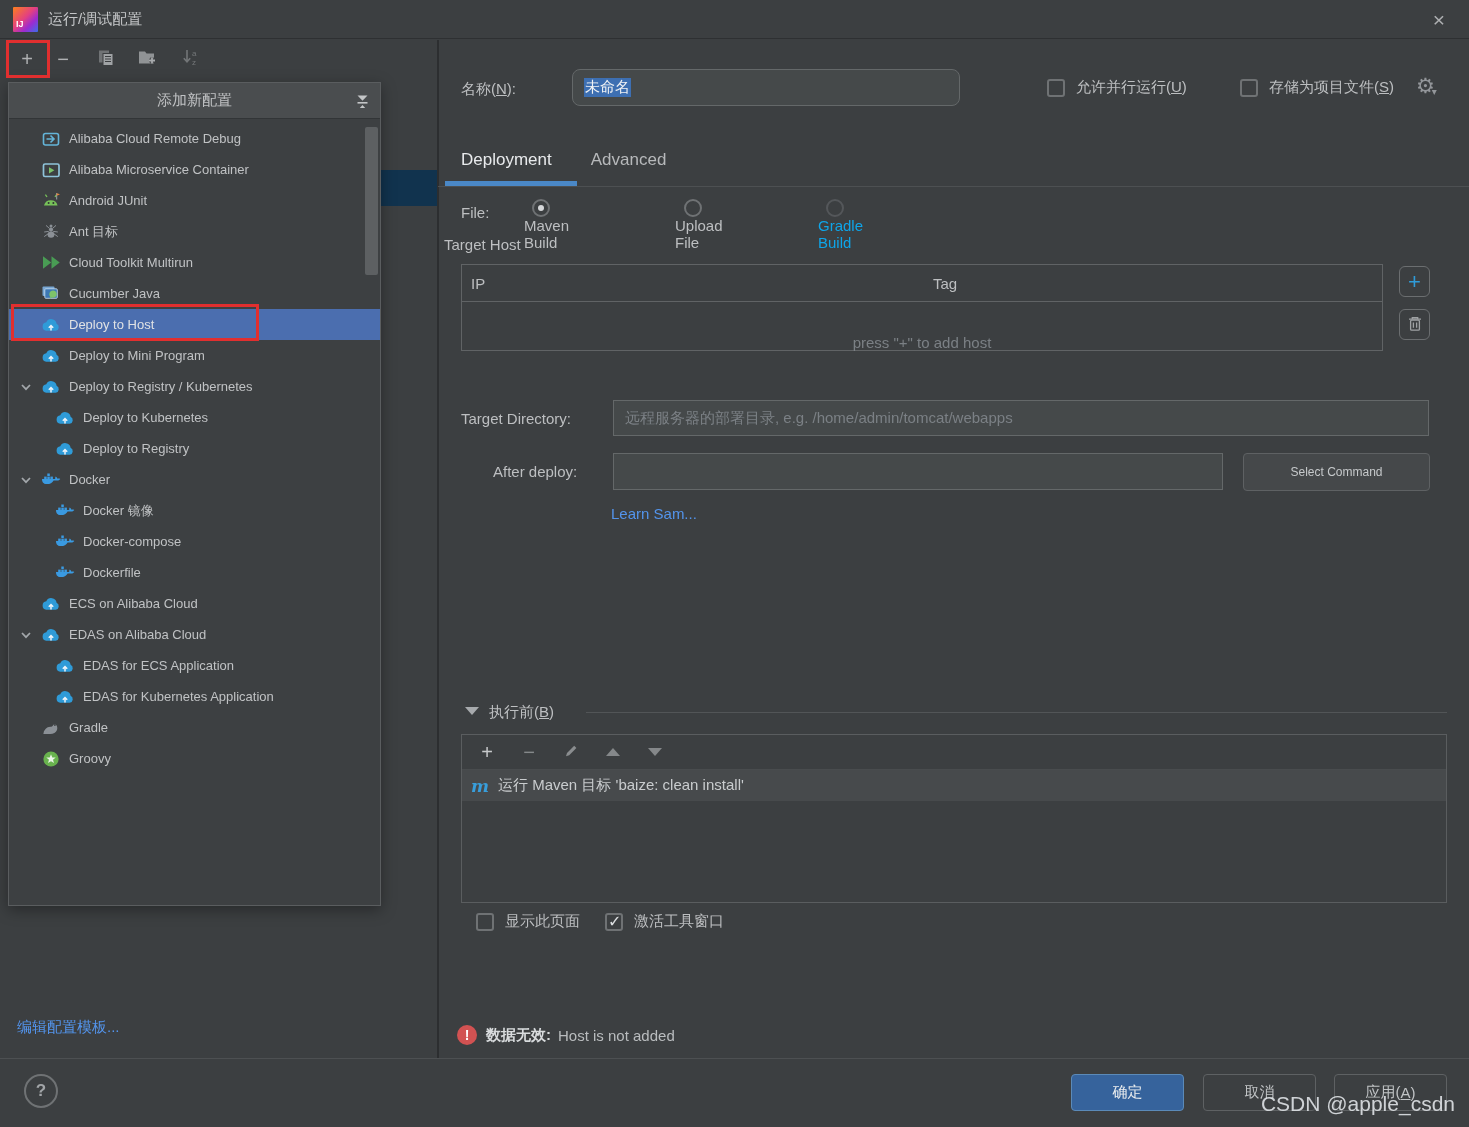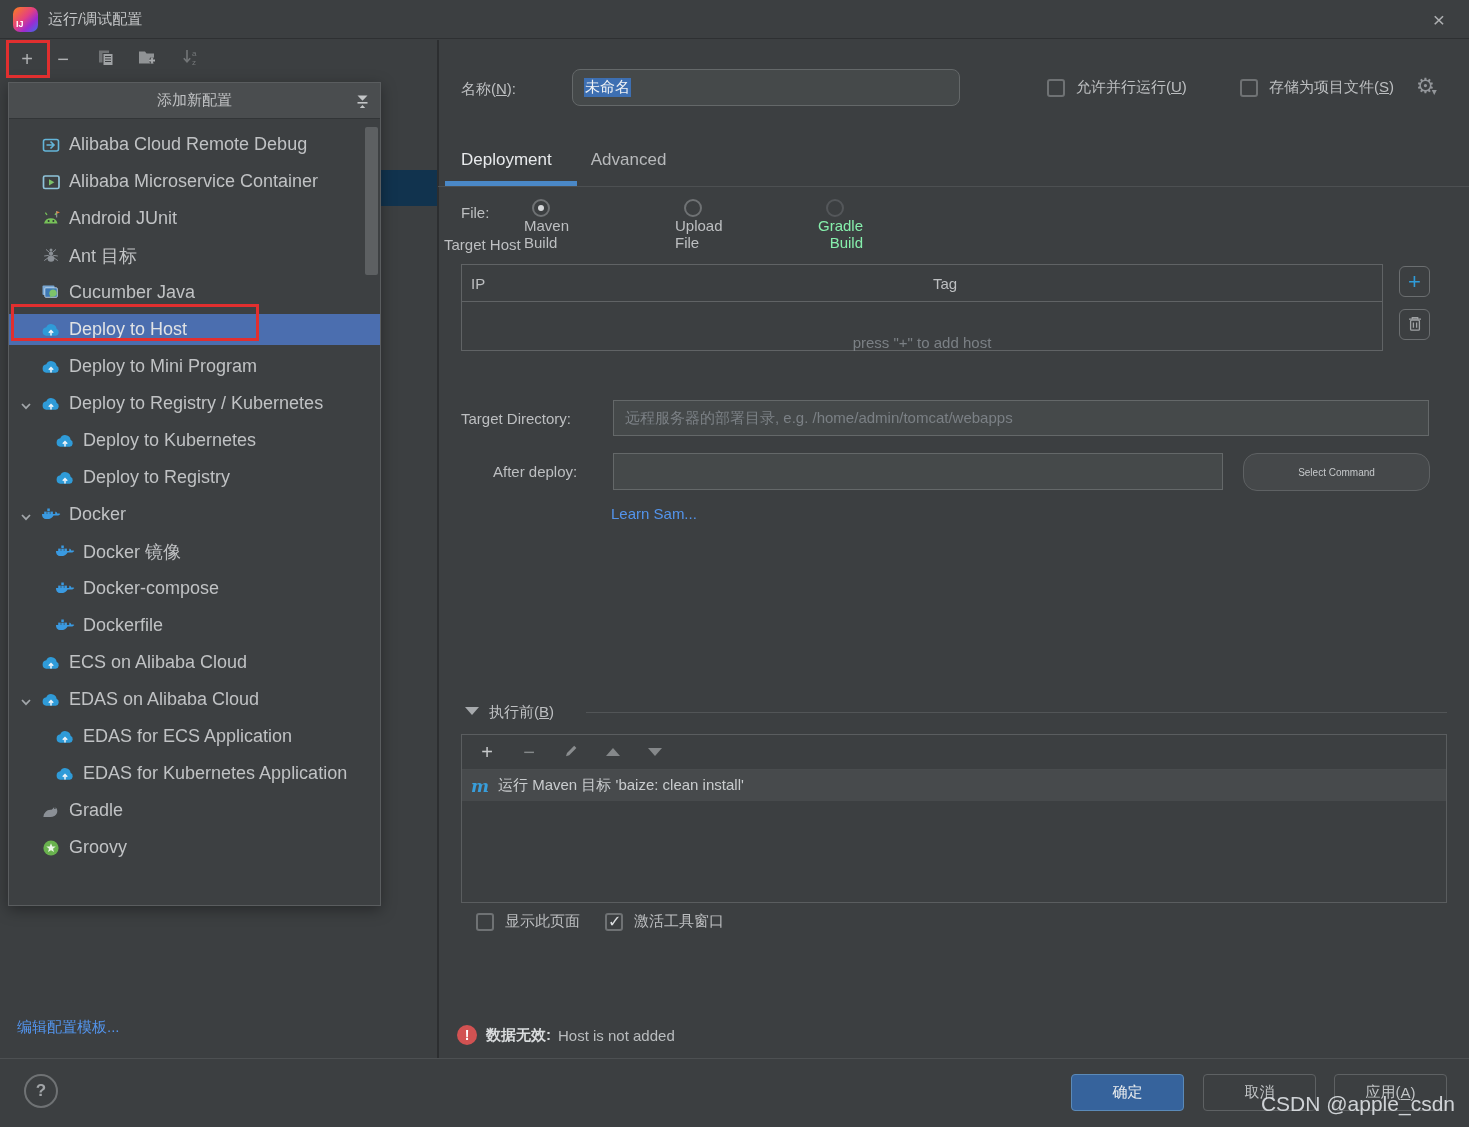--- a/index.html
+++ b/index.html
@@ -7,21 +7,21 @@
   body {
     position:relative; overflow:hidden;
     background:#3c3f41; color:#bbbdbf;
     font-family:"Liberation Sans","DejaVu Sans",sans-serif;
     font-size:15px;
   }
   .abs { position:absolute; }
 
   
   .titlebar { left:0; top:0; width:1469px; height:39px; border-bottom:1px solid #2e3032; background:#3c3f41; }
-  .app-logo { left:13px; top:7px; width:25px; height:25px; border-radius:7px;
+  .app-logo { left:13px; top:7px; width:25px; height:25px; border-radius:1px;
     background:linear-gradient(135deg,#fc801d 0%,#e4417f 45%,#9c2bd0 70%,#3b6eea 100%);
     display:flex; align-items:flex-end; }
   .app-logo span { font-size:9px; font-weight:bold; color:#fff; margin:0 0 3px 3px; letter-spacing:0; }
   .win-title { left:48px; top:10px; font-size:15px; color:#c4c6c8; }
   .win-close { left:1424px; top:5px; width:30px; height:30px; display:flex; align-items:center; justify-content:center;
     font-size:21px; color:#aeb0b2; cursor:default; }
 
   
   .lt-btn { top:45px; width:30px; height:28px; display:flex; align-items:center; justify-content:center; }
   .lt-glyph { font-size:20px; color:#afb1b3; line-height:1; }
@@ -34,21 +34,21 @@
   .v-divider { left:437px; top:40px; width:2px; height:1018px; background:#2c2e30; }
 
   
   .popup { left:8px; top:82px; width:373px; height:824px; background:#3d4042;
     border:1px solid #5a5d5f; overflow:hidden; z-index:10; box-shadow:0 4px 14px rgba(0,0,0,.35); }
   .popup-header { height:36px; background:#4a4d4f; border-bottom:1px solid #323537;
     display:flex; align-items:center; justify-content:center; position:relative; }
   .popup-title { font-size:15px; color:#c0c2c4; }
   .collapse-btn { position:absolute; right:8px; top:8px; width:20px; height:20px; display:flex; align-items:center; justify-content:center; }
   .tree { position:absolute; left:0; top:36px; right:0; bottom:0; padding-top:4px; overflow:hidden; }
-  .tree-row { position:relative; height:31px; display:flex; align-items:center; font-size:18px; color:#c0c2c4; white-space:nowrap;margin-top:6px; }
+  .tree-row { position:relative; height:31px; display:flex; align-items:center; font-size:13px; color:#c0c2c4; white-space:nowrap; }
   .tree-row .chev { position:absolute; left:10px; top:9px; width:14px; height:14px; }
   .tree-row .tree-ico { margin-left:31px; width:22px; height:19px; display:flex; align-items:center; justify-content:center; flex:none; }
   .tree-row.lvl1 .tree-ico { margin-left:45px; }
   .tree-row .tree-label { margin-left:7px; }
   .tree-row.selected { background:#4b6eaf; color:#e0e2e4; }
   #redbox-row { left:2px; top:221px; width:248px; height:37px; position:absolute; }
   .popup-scrollbar { position:absolute; right:2px; top:44px; width:13px; height:148px; background:#5d6062; border-radius:2px; }
 
   
   .mn { text-decoration:underline; }
@@ -78,39 +78,39 @@
   #file-label { left:461px; top:204px; }
   .radio-group { left:512px; top:199px; height:26px; }
   .radio-opt { position:absolute; top:0; display:flex; align-items:center;flex-direction:column; }
   .radio-opt:nth-of-type(1) { left:0; }
   .radio-opt:nth-of-type(2) { left:151px; }
   .radio-opt:nth-of-type(3) { left:294px; }
   .radio-circle { width:18px; height:18px; border:2px solid #6f7274; border-radius:50%; position:relative; flex:none; }
   .radio-circle.sel::after { content:""; position:absolute; left:4px; top:4px; width:6px; height:6px; border-radius:50%; background:#d6d8da; }
   .radio-label { margin-left:12px; font-size:15px; color:#bdbfc1; }
   .radio-opt.disabled .radio-circle { border-color:#54575a; }
-  .radio-opt.disabled .radio-label { color:#86efac;text-align:right; }
+  .radio-opt.disabled .radio-label { color:#0ea5e9; }
 
   #th-label { left:444px; top:236px; }
   .host-table { left:461px; top:264px; width:922px; height:87px; border:1px solid #606365; }
   .host-header { height:37px; border-bottom:1px solid #606365; display:flex; align-items:center; }
   .host-header .col-ip { width:462px; padding-left:9px; color:#bdbfc1; }
   .host-header .col-tag { padding-left:9px; color:#bdbfc1; }
   .host-body { height:80px; display:flex; align-items:center; justify-content:center; color:#7b8085; font-size:15px; }
   .side-btn { width:31px; height:31px; border:1px solid #6b6e70; border-radius:6px;
     display:flex; align-items:center; justify-content:center; }
   #btn-add-host { left:1399px; top:266px; font-size:22px; color:#2f9bd8; line-height:1; }
   #btn-del-host { left:1399px; top:309px; }
 
   #td-label { left:461px; top:410px; }
   #td-input { left:613px; top:400px; width:816px; height:36px; }
   #ad-label { left:461px; top:463px;margin-left:32px; }
   #ad-input { left:613px; top:453px; width:610px; height:37px; }
   .cmd-btn { left:1243px; top:453px; width:187px; height:38px; background:#45484a; border:1px solid #5e6163;
-    border-radius:14px; display:flex; align-items:center; justify-content:center; color:#c6c9cb; font-size:10px; }
+    border-radius:4px; display:flex; align-items:center; justify-content:center; color:#c6c9cb; font-size:12px; }
   .link { color:#5394ec; font-size:15px; }
   #learn-link { left:611px; top:505px; }
 
   #bl-tri { left:465px; top:707px; width:0; height:0; border-left:7px solid transparent; border-right:7px solid transparent; border-top:8px solid #a7aaad; }
   #bl-title { left:489px; top:703px; }
   #bl-line { left:586px; top:712px; width:861px; height:1px; background:#525557; }
 
   .bl-box { left:461px; top:734px; width:986px; height:169px; border:1px solid #5a5d5f; }
   .bl-toolbar { height:35px; border-bottom:1px solid #494c4e; display:flex; align-items:center; }
   .bl-tb-btn { width:26px; height:24px; margin-left:16px; display:flex; align-items:center; justify-content:center; }
@@ -239,20 +239,30 @@
     <span class="chev"></span>
     <span class="tree-ico">
           <svg width="18" height="17" viewBox="0 0 18 17">
             <ellipse cx="9" cy="11.6" rx="3.4" ry="3.2" fill="#8b9096"></ellipse>
             <circle cx="9" cy="6.6" r="2.1" fill="#8b9096"></circle>
             <circle cx="9" cy="3" r="1.5" fill="#8b9096"></circle>
             <path d="M6.4 10.6l-4.2 3M6.8 8.4L2.2 9M11.6 10.6l4.2 3M11.2 8.4l4.6.6M7.2 5.2L4 2.4M10.8 5.2L14 2.4" stroke="#8b9096" stroke-width="1" fill="none"></path>
           </svg>
         </span>
     <span class="tree-label">Ant 目标</span>
+  </div>
+      <div class="tree-row lvl0">
+    <span class="chev"></span>
+    <span class="tree-ico">
+          <svg width="21" height="15" viewBox="0 0 21 15">
+            <path d="M2 1.2l8.2 6.3L2 13.8z" fill="#499c54"></path>
+            <path d="M10.5 1.2l8.2 6.3-8.2 6.3z" fill="#499c54"></path>
+          </svg>
+        </span>
+    <span class="tree-label">Cloud Toolkit Multirun</span>
   </div>
       <div class="tree-row lvl0">
     <span class="chev"></span>
     <span class="tree-ico">
           <svg width="21" height="17" viewBox="0 0 21 17">
             <rect x="1.5" y="1.5" width="12" height="9.5" rx="1" fill="#79a7d4"></rect>
             <rect x="3.8" y="3.8" width="12.5" height="9.5" rx="1" fill="#3d78b5" stroke="#cfe2f3" stroke-width=".8"></rect>
             <path d="M8.3 9.3c0-2.1 1.7-3.7 3.8-3.7s3.7 1.6 3.7 3.7-1.7 3.5-3.8 3.5c-.4 0-.9 0-1.3-.2l-1.9 1.3.6-1.9c-.7-.7-1.1-1.5-1.1-2.7z" fill="#7ec36a"></path>
           </svg>
         </span>

